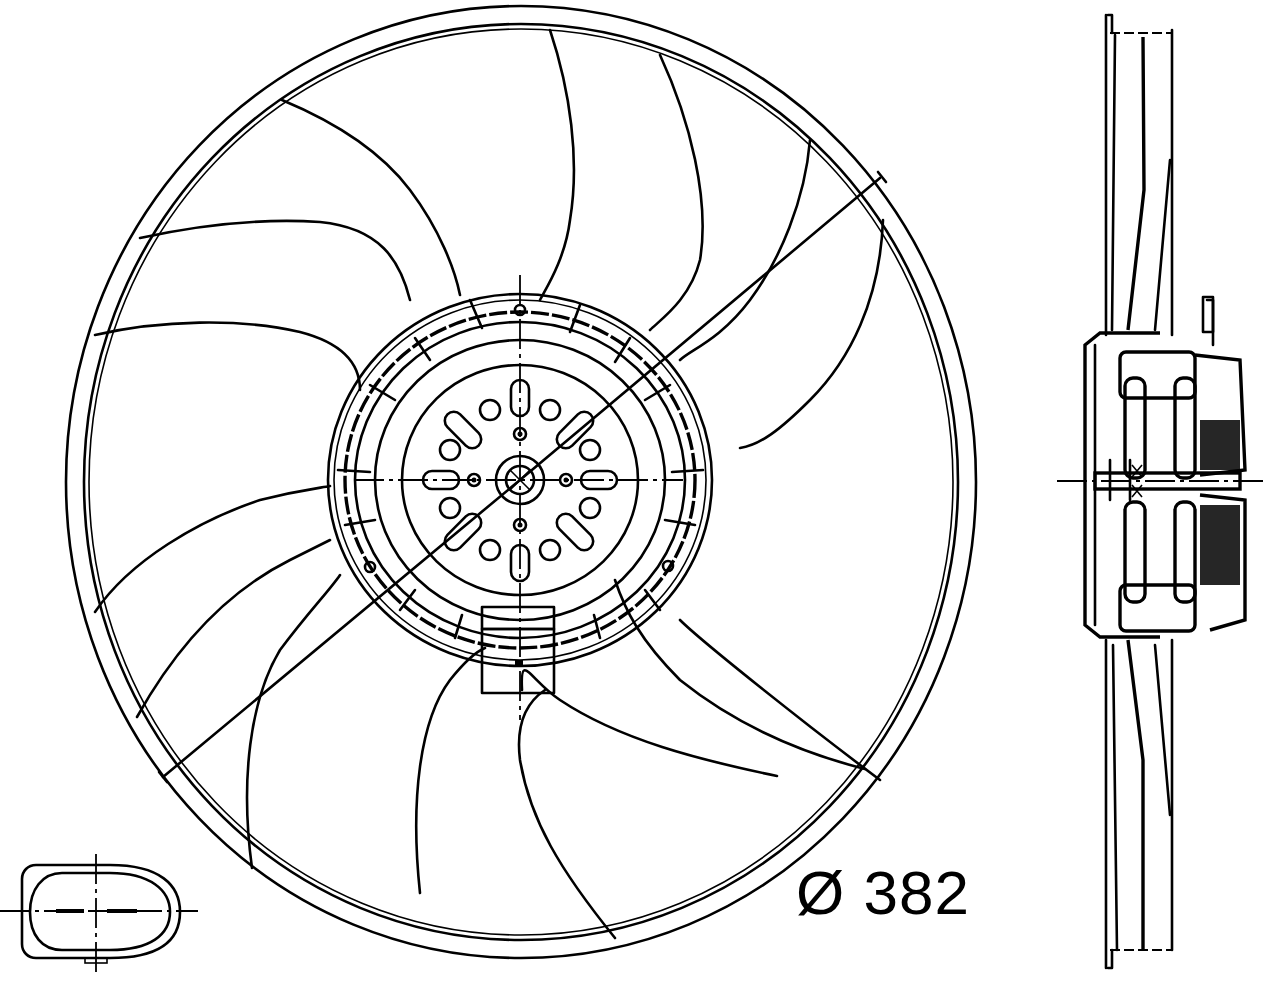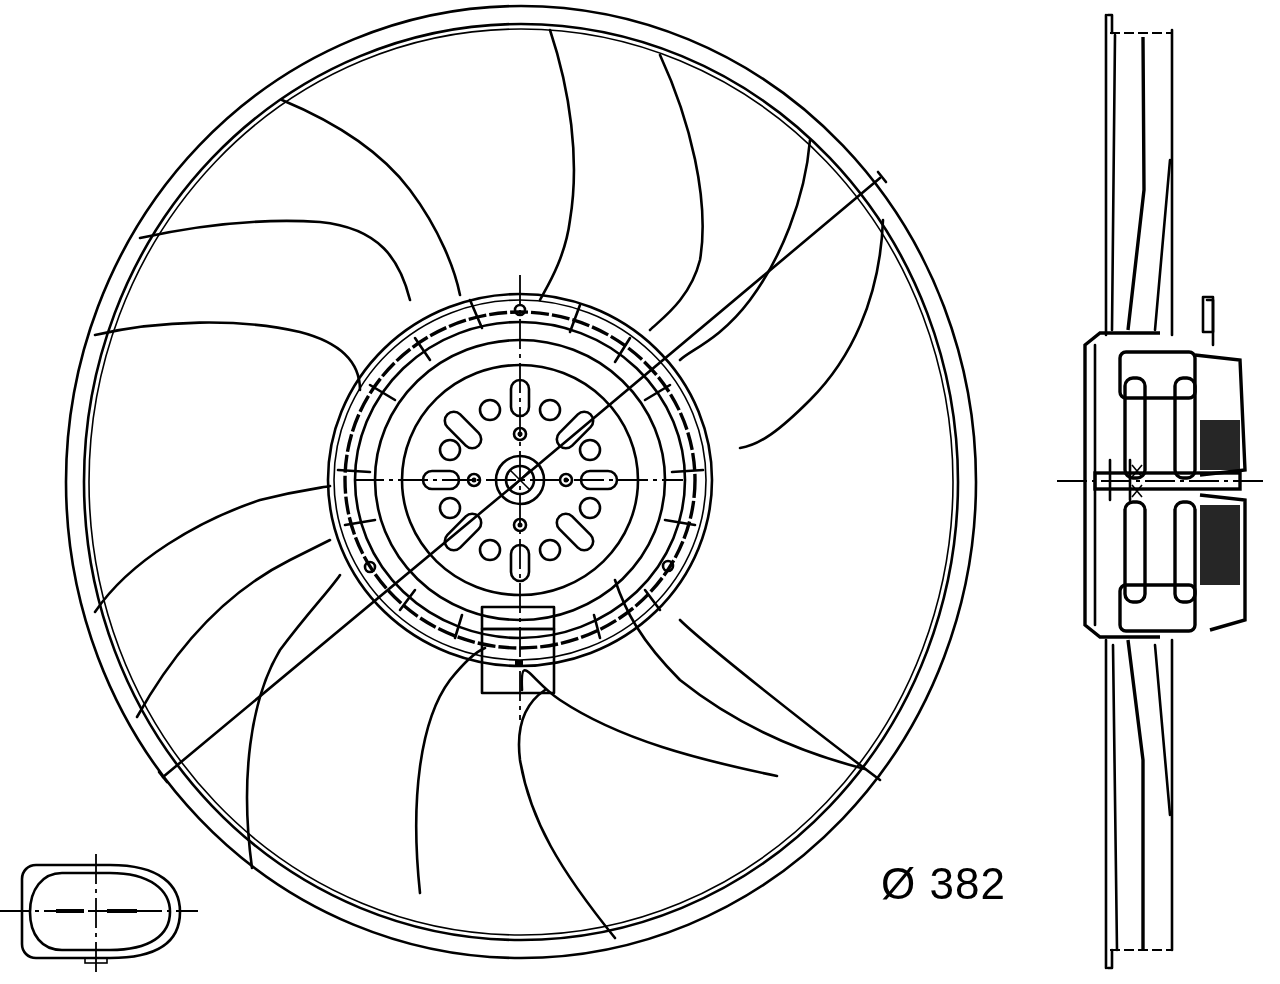--- a/index.html
+++ b/index.html
@@ -4,21 +4,21 @@
   <style>
     html, body { margin: 0; padding: 0; background: #ffffff; }
     body { width: 1280px; height: 984px; overflow: hidden; position: relative; font-family: "Liberation Sans", sans-serif; }
     #drawing { position: absolute; left: 0; top: 0; width: 1280px; height: 984px; }
     .ln { fill: none; stroke: #000; stroke-width: 2.6; stroke-linecap: round; stroke-linejoin: round; }
     .thin { fill: none; stroke: #000; stroke-width: 1.6; }
     .thick { fill: none; stroke: #000; stroke-width: 3.4; }
     .ctr { fill: none; stroke: #000; stroke-width: 1.8; stroke-dasharray: 30 5 4 5; }
     .dash { fill: none; stroke: #000; stroke-width: 2; stroke-dasharray: 10 4; }
     .fillblk { fill: #000; stroke: none; }
-    .dim-label { position: absolute; left: 881px; top: 862px; font-size: 44px; color: #000; line-height: 1; letter-spacing: 1px; font-family: "Liberation Sans", sans-serif; }
+    .dim-label { position: absolute; left: 796px; top: 862px; font-size: 62px; color: #000; line-height: 1; letter-spacing: 1px; font-family: "Liberation Sans", sans-serif; }
   </style>
 </head>
 <body>
 
 <svg id="drawing" viewBox="0 0 1280 984" xmlns="http://www.w3.org/2000/svg">
 
   <g>
 
     <g>
       <ellipse class="ln" cx="521" cy="482" rx="455" ry="476"></ellipse>

